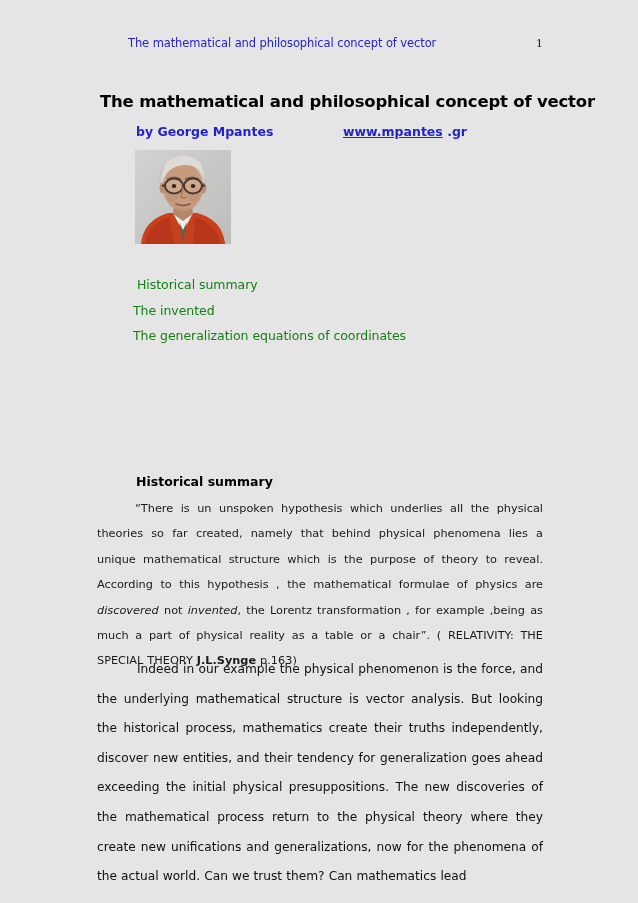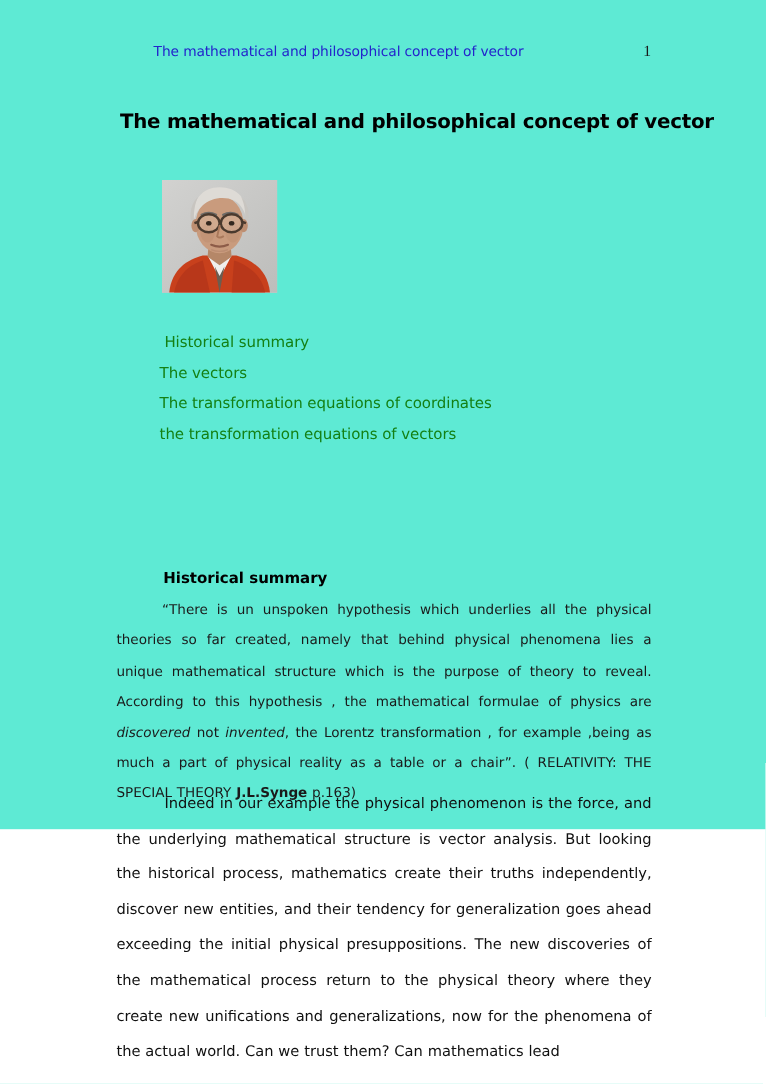--- a/index.html
+++ b/index.html
@@ -13,22 +13,22 @@
     position: relative;
     font-family: "DejaVu Sans", sans-serif;
     color: #000000;
     overflow: hidden;
   }
 
   .page {
     position: absolute;
     left: 0; top: 0;
     width: 638px;
-    height: 691px;
-    background: #5eead4;
+    height: 903px;
+    background: #e5e5e5;
   }
 
   
   .header-row {
     position: absolute;
     left: 0;
     top: 36px;
     width: 638px;
     height: 20px;
   }
@@ -166,20 +166,26 @@
 
 <div class="page">
 
   <div class="header-row">
     <div class="header-title">The mathematical and philosophical concept of vector</div>
     <div class="header-pageno">1</div>
   </div>
 
   <div class="doc-title">The mathematical and philosophical  concept of vector</div>
 
+  <div class="byline-row">
+    <div class="byline-author">by George Mpantes</div>
+    <div class="byline-link">
+      <span class="u">www.mpantes</span><span class="nu"> .gr</span>
+    </div>
+  </div>
 
   <div class="portrait">
     <svg width="96" height="94" viewBox="0 0 96 94">
       <defs>
         <linearGradient id="bgg" x1="0" y1="0" x2="1" y2="1">
           <stop offset="0%" stop-color="#d2d2d0"></stop>
           <stop offset="100%" stop-color="#bdbdbb"></stop>
         </linearGradient>
       </defs>
       <rect x="0" y="0" width="96" height="94" fill="url(#bgg)"></rect>
@@ -220,23 +226,22 @@
       <path d="M48 38 L46 47 Q48 49 51 47" stroke="#a8785b" stroke-width="1.6" fill="none" stroke-linecap="round"></path>
 
       <path d="M41 54 Q48 57 55 54" stroke="#8d5c48" stroke-width="1.8" fill="none" stroke-linecap="round"></path>
 
       <path d="M41 58 Q48 61 55 58" stroke="#b3846a" stroke-width="1.2" fill="none" opacity="0.6"></path>
     </svg>
   </div>
 
   <div class="toc">
     <div class="toc-item ind">Historical summary</div>
-    <div class="toc-item">The vectors</div>
-    <div class="toc-item">The transformation equations of coordinates</div>
-    <div class="toc-item">the transformation equations of vectors</div>
+    <div class="toc-item">The invented</div>
+    <div class="toc-item">The generalization equations of coordinates</div>
   </div>
 
   <div class="section-heading">Historical summary</div>
 
   <div class="quote-block"><span>“There is un unspoken hypothesis which underlies all the physical theories so far created, namely that behind physical phenomena lies a unique mathematical structure which is the purpose of theory to reveal. According to this hypothesis , the mathematical formulae of physics are </span><i>discovered</i><span> not </span><i>invented</i><span>, the Lorentz transformation , for example ,being as much a part of physical reality as a table or a chair”. ( RELATIVITY: THE SPECIAL THEORY </span><b>J.L.Synge</b><span> p.163)</span></div>
 
   <div class="para" id="para-1"><span>Indeed in our example the physical phenomenon is the </span><b>force</b><span>, and the underlying mathematical structure is </span><b>vector  analysis</b><span>. But looking the historical process, mathematics create their truths independently,  discover new entities, and their tendency for generalization goes ahead exceeding the initial physical presuppositions. The new discoveries of the mathematical process return to the physical theory where they create new unifications and generalizations, now for the phenomena of the actual world.  Can we trust them? Can mathematics lead</span></div>
 
 </div>
 

